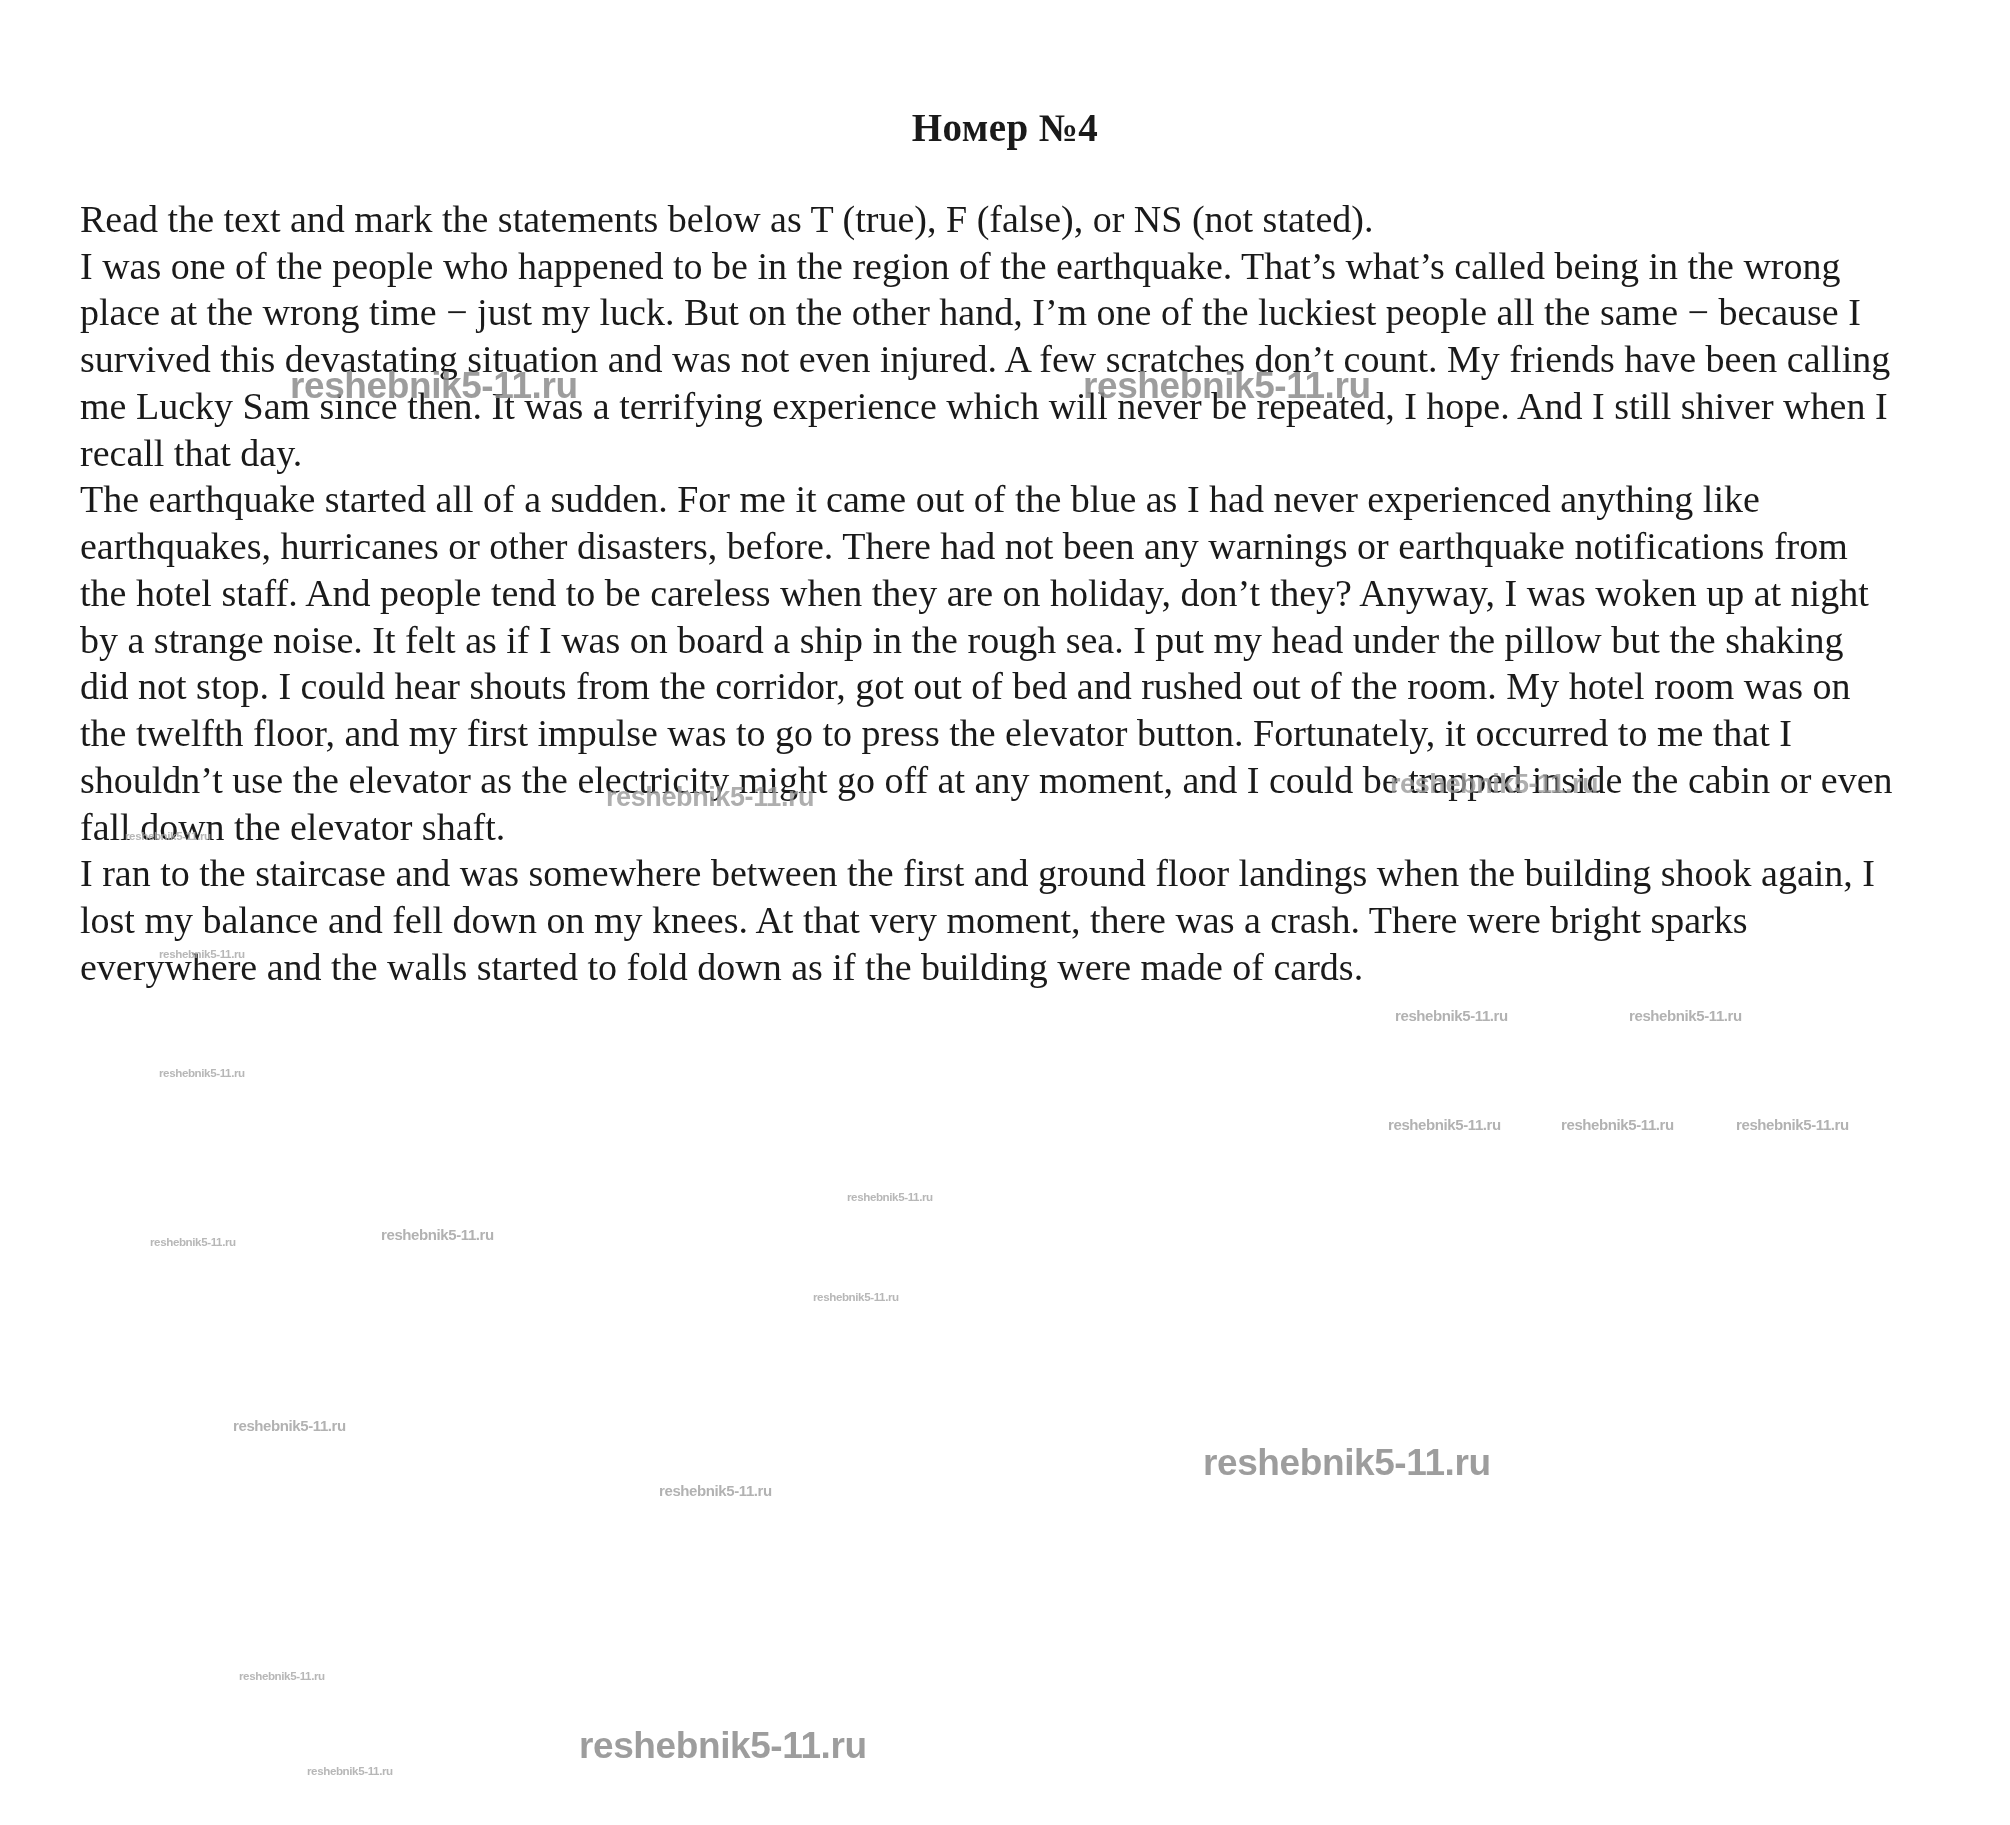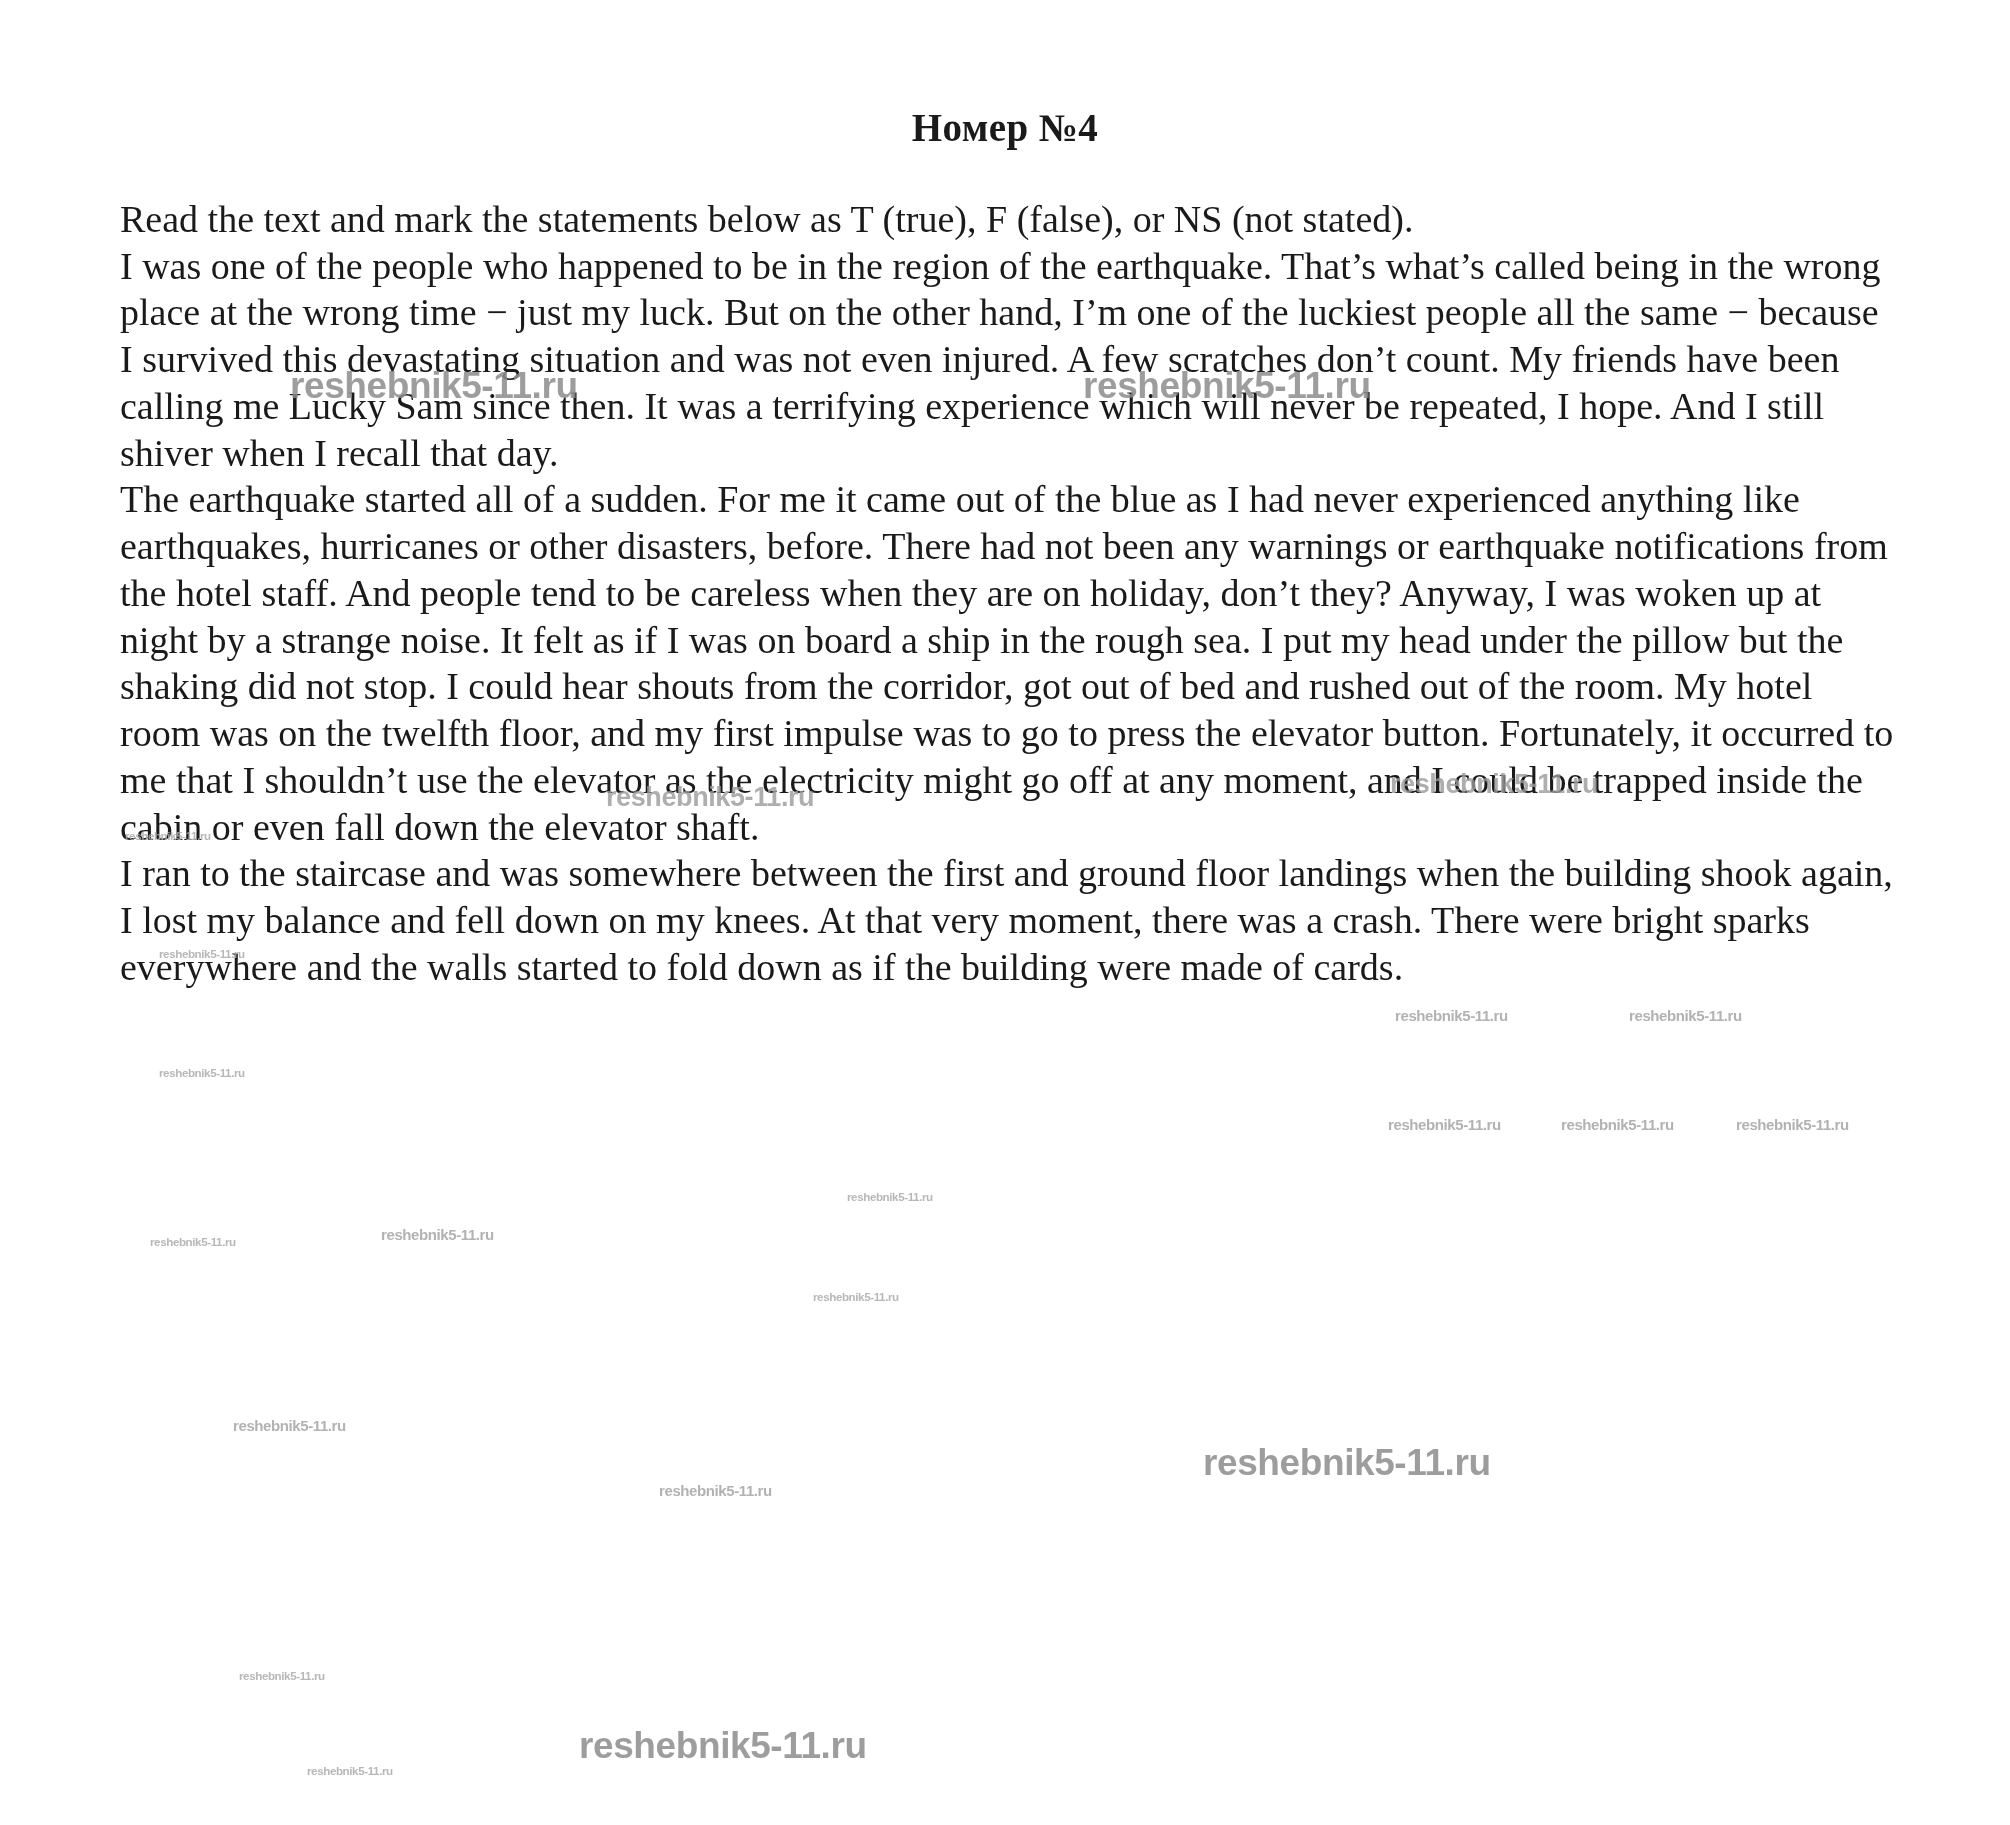--- a/index.html
+++ b/index.html
@@ -26,21 +26,21 @@
     text-align: center;
     font-size: 39px;
     font-family: "Liberation Serif", serif;
     margin-top: 105px;
     margin-bottom: 16px;
     letter-spacing: 0.4px;
   }
   .body-text {
     position: relative;
     margin: 0;
-    padding: 0 111px 0 120px;
+    padding: 0 111px 0 80px;
     margin-top: 46px;
     font-size: 38px;
     line-height: 1.23;
     text-align: left;
     z-index: 2;
   }
   .para {
     margin: 0;
     padding: 0;
   }

